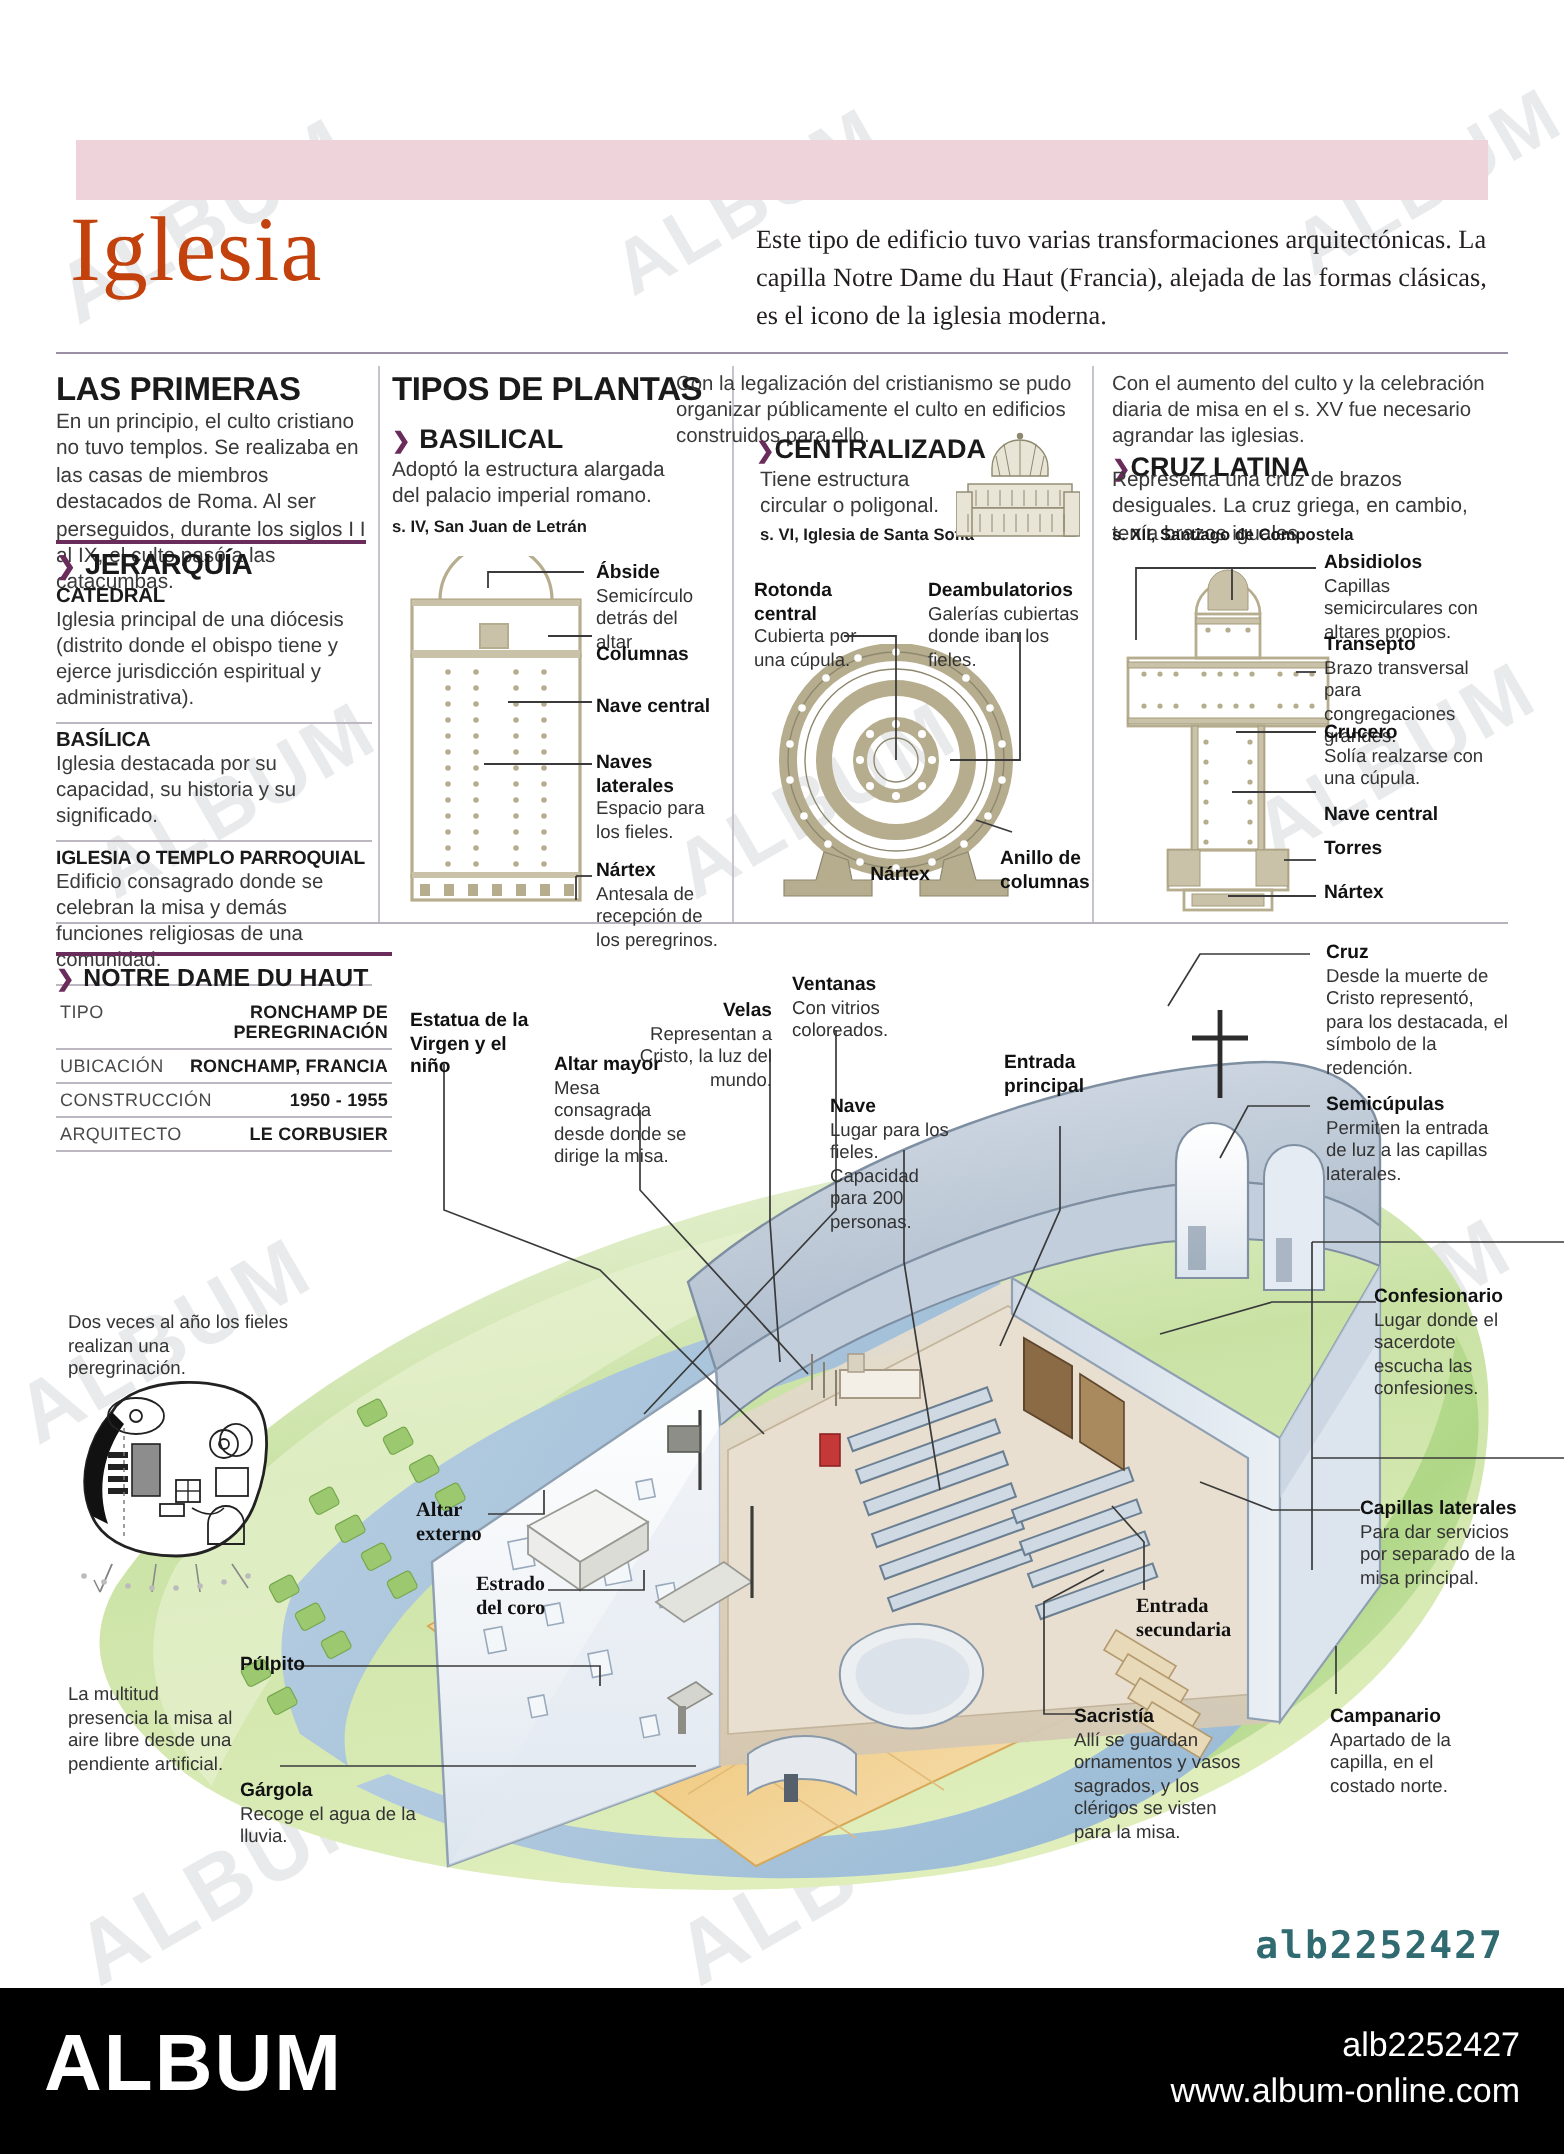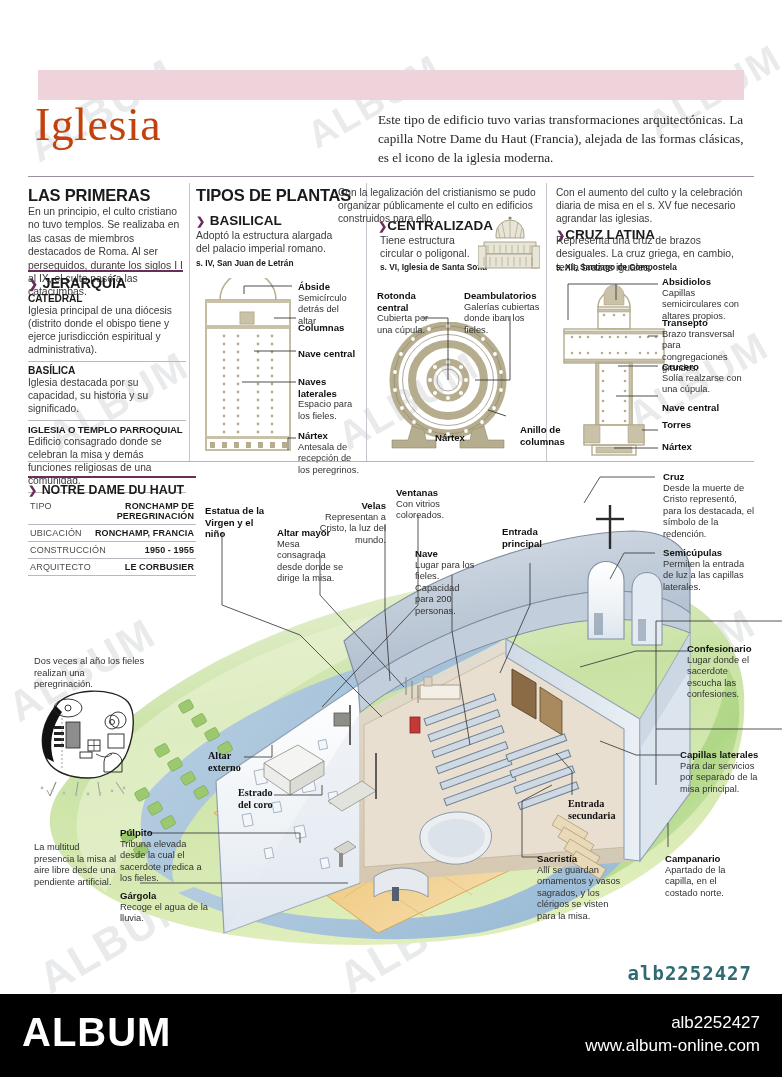--- a/index.html
+++ b/index.html
@@ -332,21 +332,21 @@
     <b>Rotonda central</b>
     <span>Cubierta por una cúpula.</span>
   </div>
   <div class="lab" style="left:464px;top:290px;width:80px;">
     <b>Deambulatorios</b>
     <span>Galerías cubiertas donde iban los fieles.</span>
   </div>
   <div class="lab c" style="left:425px;top:432px;width:50px;">
     <b>Nártex</b>
   </div>
-  <div class="lab" style="left:520px;top:424px;width:48px;">
+  <div class="lab" style="left:500px;top:424px;width:48px;">
     <b>Anillo de columnas</b>
   </div>
 
   <div class="abs body2" style="left:556px;top:186px;width:200px;">Con el aumento del culto y la celebración diaria de misa en el s. XV fue necesario agrandar las iglesias.</div>
 
   <div class="abs" style="left:556px;top:225px;">
     <span class="chev" style="font-size:11px;">❯</span><span class="h2sec">CRUZ LATINA</span>
   </div>
   <div class="abs body" style="left:556px;top:234px;width:196px;">Representa una cruz de brazos desiguales. La cruz griega, en cambio, tenía brazos iguales.</div>
   <div class="abs caption" style="left:556px;top:262px;">s. XII, Santiago de Compostela</div>
@@ -810,21 +810,20 @@
     <span>Allí se guardan ornamentos y vasos sagrados, y los clérigos se visten para la misa.</span>
   </div>
   <div class="lab" style="left:208px;top:750px;width:46px;">
     <b class="serif" style="font-size:10.2px;">Altar externo</b>
   </div>
   <div class="lab" style="left:238px;top:787px;width:46px;">
     <b class="serif" style="font-size:10.2px;">Estrado del coro</b>
   </div>
   <div class="lab" style="left:120px;top:827px;width:82px;">
     <b>Púlpito</b>
-    <span>Tribuna elevada desde la cual el sacerdote predica a los fieles.</span>
   </div>
   <div class="lab" style="left:120px;top:890px;width:110px;">
     <b>Gárgola</b>
     <span>Recoge el agua de la lluvia.</span>
   </div>
 
   <div class="abs" id="idcode">alb2252427</div>
 
   <div class="abs" id="footer"></div>
   <div class="abs" id="footlogo">ALBUM</div>

